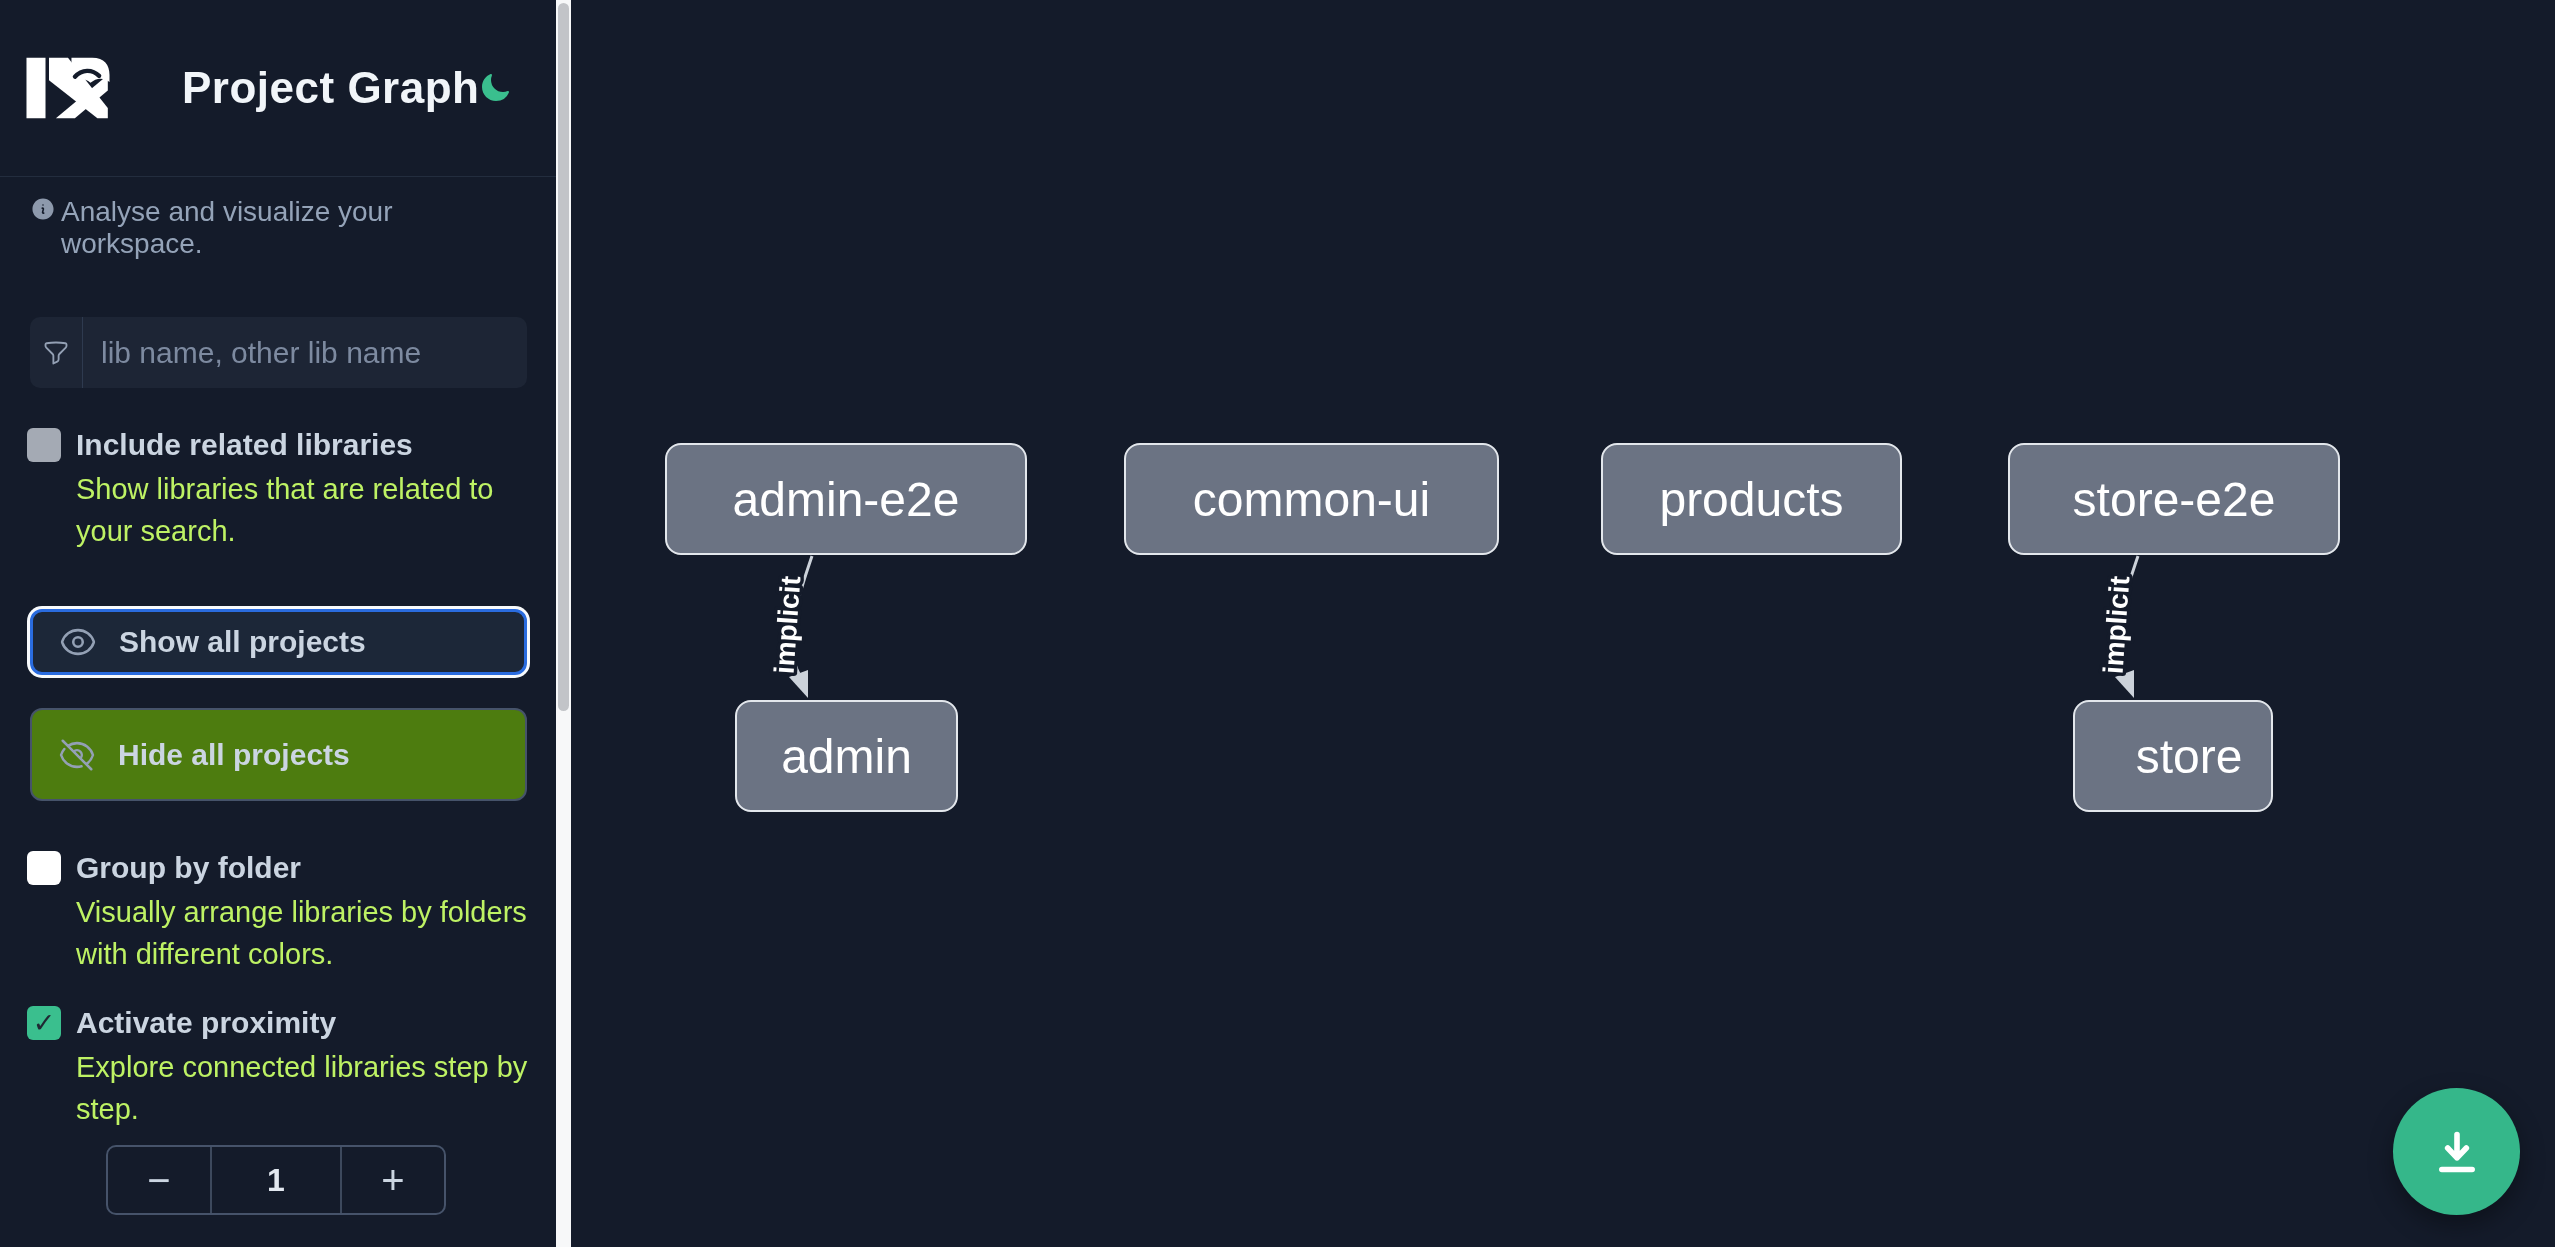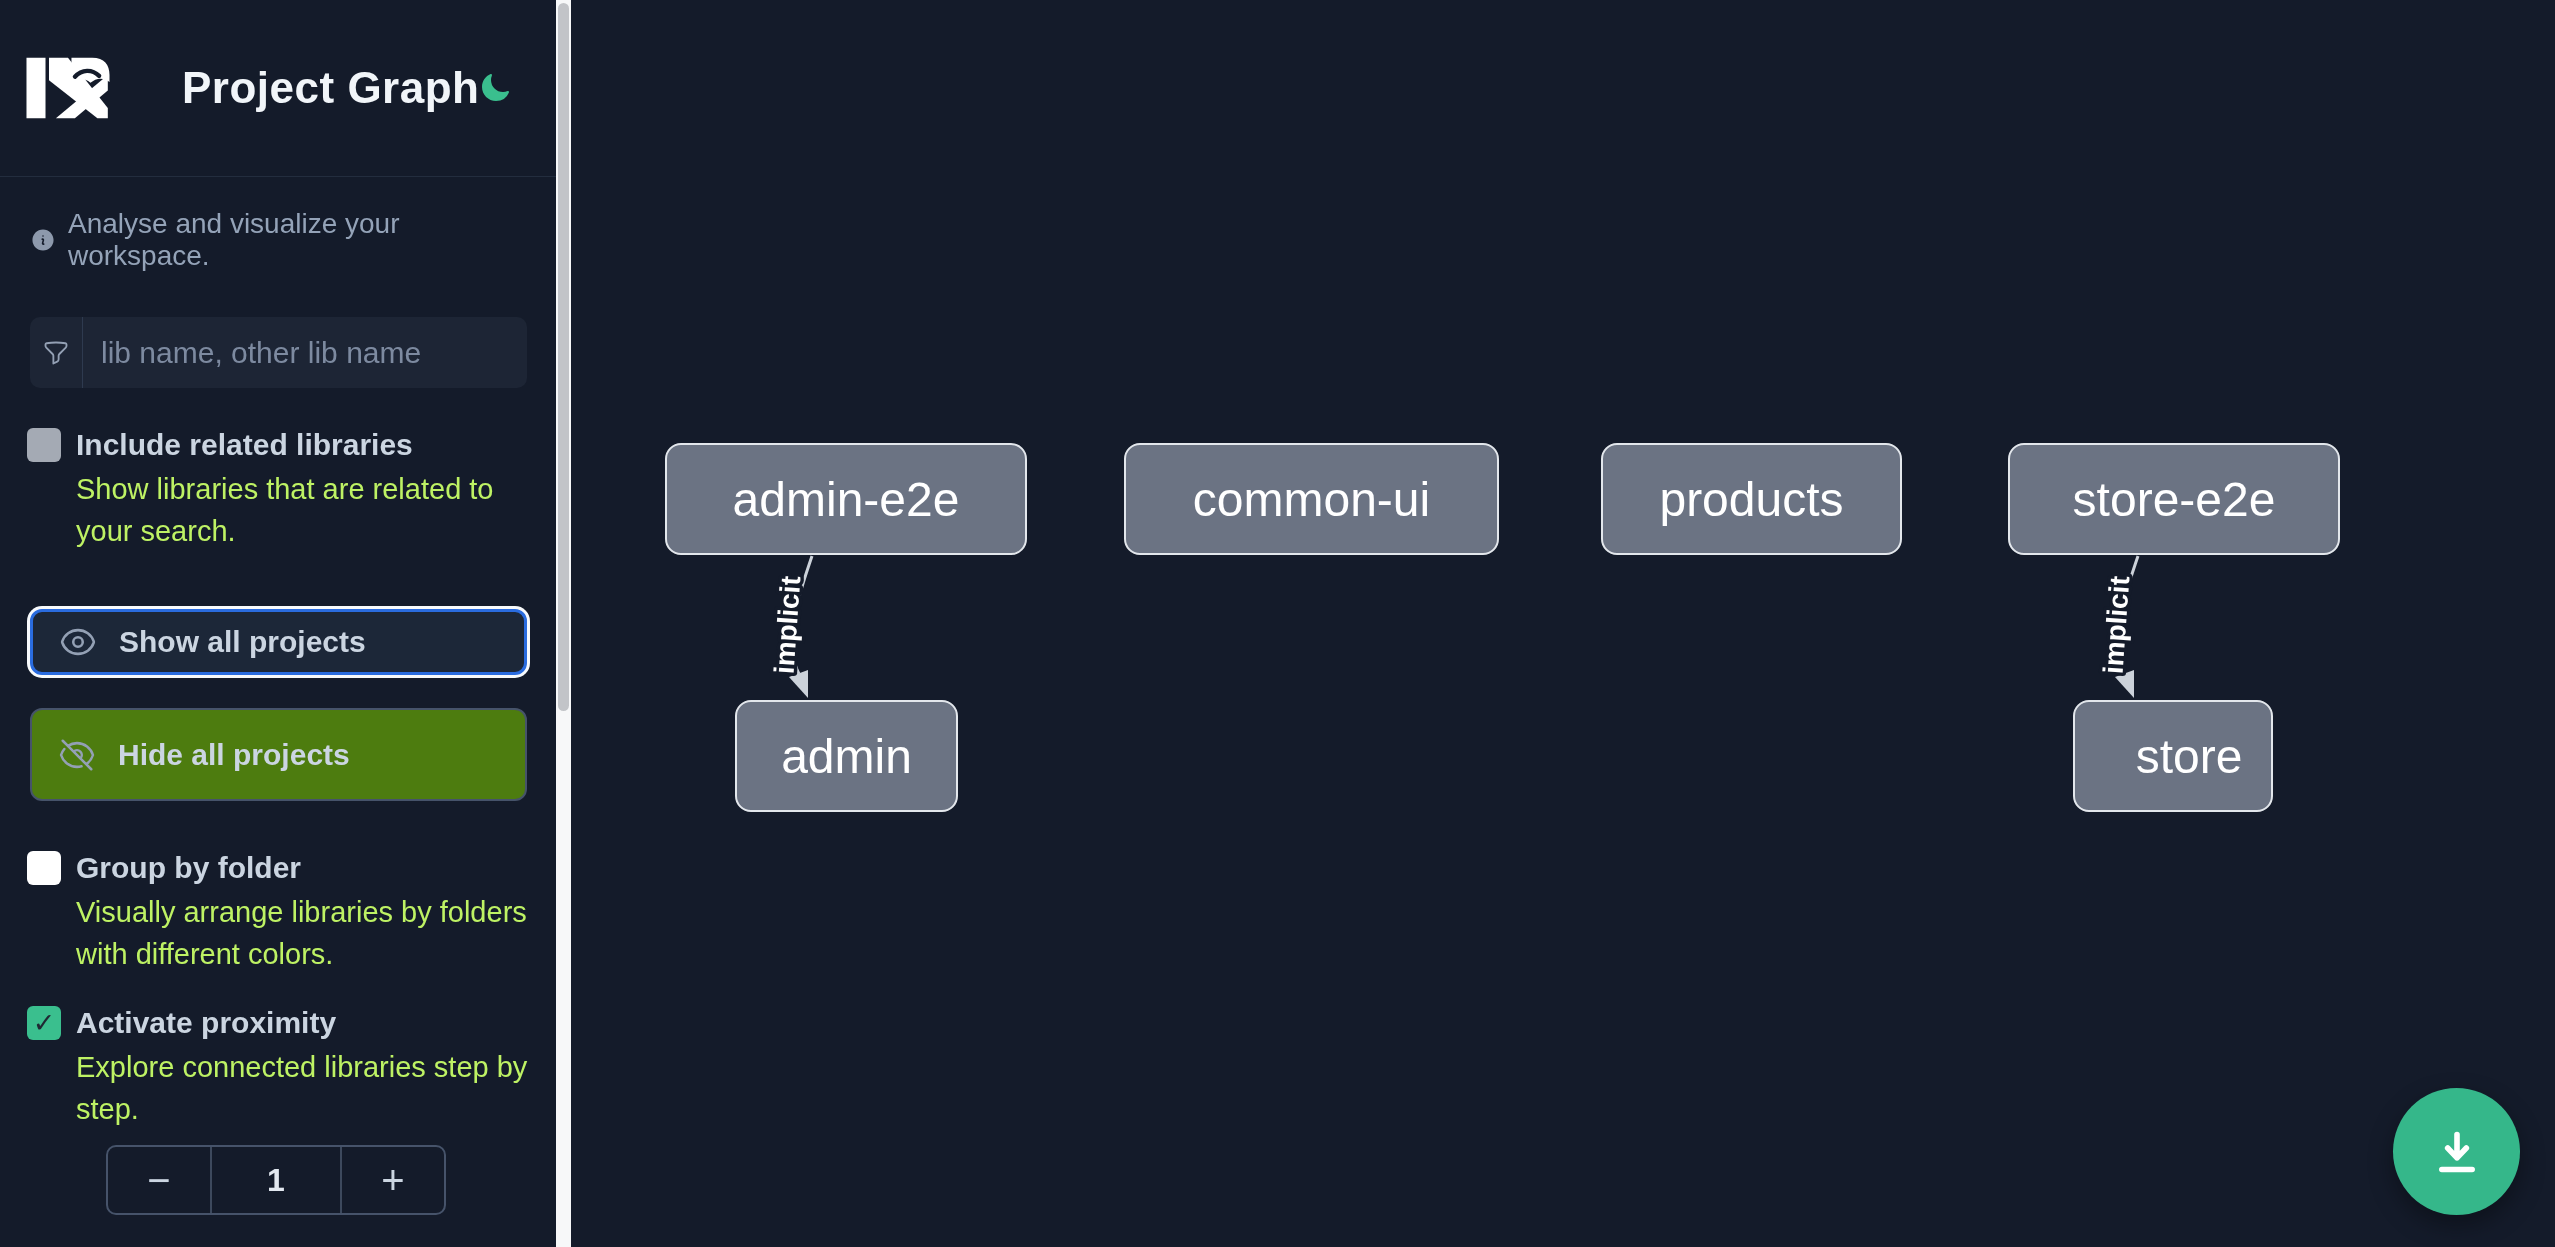--- a/index.html
+++ b/index.html
@@ -11,22 +11,22 @@
              background:#141b2a; z-index:20; }
   .sb-header { position:absolute; left:0; top:0; width:556px; height:177px;
                border-bottom:1px solid #232d3e; display:flex; align-items:center;
                padding:0 58px 0 24px; }
   .logo { width:88px; height:64px; flex:0 0 auto; }
   .app-title { margin-left:70px; font-size:44px; font-weight:700; color:#f1f5f9;
                letter-spacing:.5px; white-space:nowrap; }
   .theme-btn { margin-left:auto; width:34px; height:34px; background:none; border:none;
                cursor:pointer; display:flex; align-items:center; justify-content:center; }
 
-  .info-row { position:absolute; left:30px; top:208px; width:500px; display:flex;
-              align-items:center; gap:12px; }
+  .info-row { position:absolute; left:30px; top:196px; width:500px; display:flex;
+              gap:5px; }
   .info-row svg { width:26px; height:26px; flex:0 0 auto; }
   .tagline { color:#94a3b8; font-size:28px; }
 
   .search { position:absolute; left:30px; top:317px; width:497px; height:71px;
             background:#1d2535; border-radius:10px; display:flex; align-items:stretch;
             overflow:hidden; }
   .search-icon-cell { width:53px; display:flex; align-items:center; justify-content:center;
                       border-right:1px solid #2e3a4f; }
   .search input { flex:1; background:transparent; border:none; outline:none;
                   padding:0 18px; font-size:30px; color:#cbd5e1;

